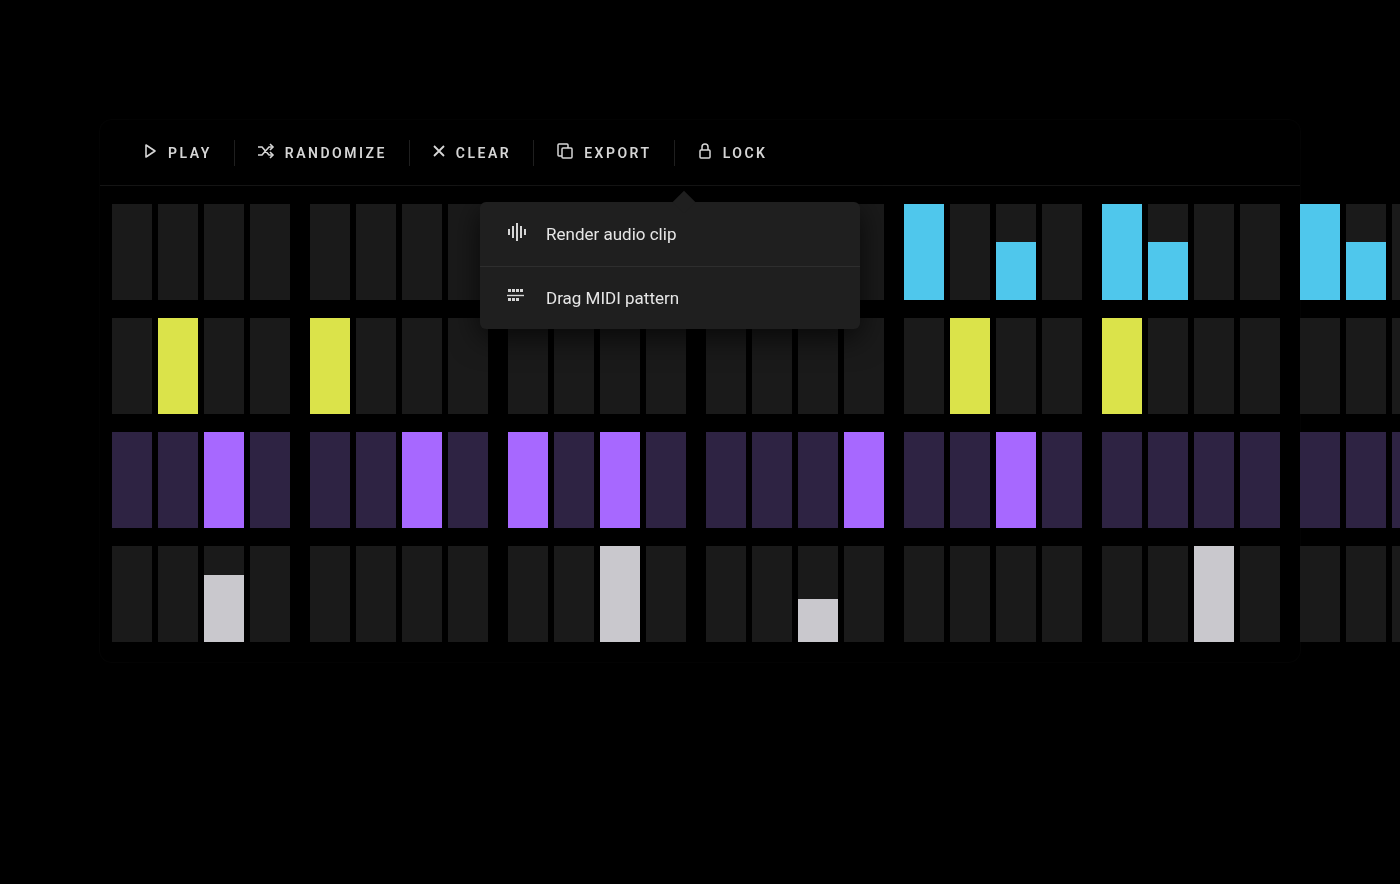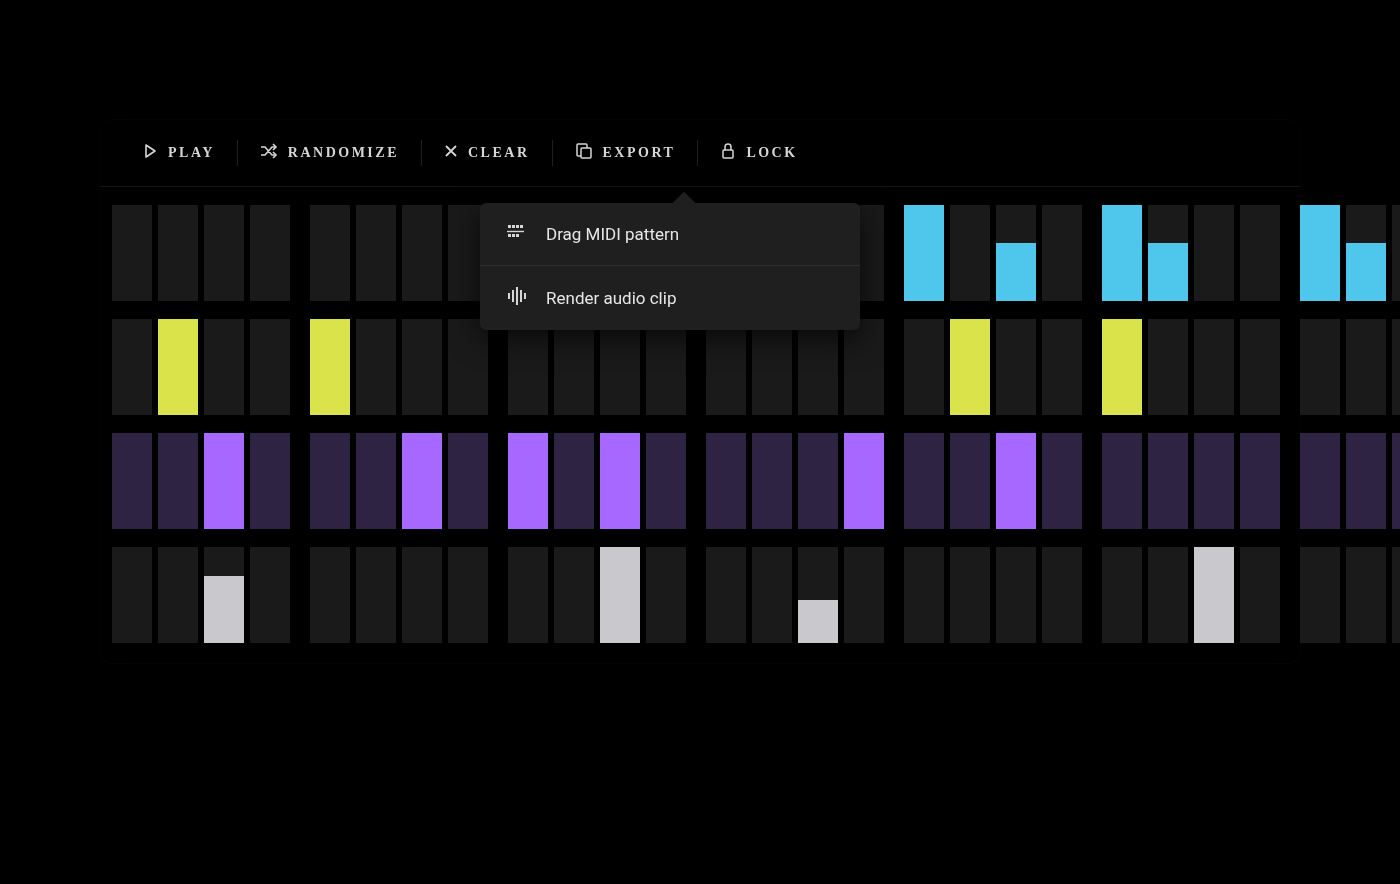--- a/index.html
+++ b/index.html
@@ -20,21 +20,20 @@
     box-shadow: 0 0 60px 10px rgba(0,0,0,0.9), 0 0 0 1px rgba(255,255,255,0.03);
     overflow: visible;
     position: relative;
   }
   .toolbar {
     display: flex;
     align-items: center;
     padding: 18px 20px;
     gap: 0;
     border-bottom: 1px solid rgba(255,255,255,0.08);
-    font-family: Liberation Serif, serif;
   }
   .tbtn {
     display: flex;
     align-items: center;
     gap: 10px;
     color: #d6d6d6;
     font-size: 14px;
     font-weight: 600;
     letter-spacing: 2.5px;
     text-transform: uppercase;
@@ -170,47 +169,47 @@
         </svg>
       </span>
       <span>LOCK</span>
     </div>
 
   </div>
 
   <div class="grid">
 
     <div class="popover">
+      <div class="popitem">
+        <span>
+          <svg width="22" height="20" viewBox="0 0 22 20">
+            <line x1="3" y1="7" x2="3" y2="13" stroke="#d6d6d6" stroke-width="2"></line>
+            <line x1="7" y1="4" x2="7" y2="16" stroke="#d6d6d6" stroke-width="2"></line>
+            <line x1="11" y1="1" x2="11" y2="19" stroke="#d6d6d6" stroke-width="2"></line>
+            <line x1="15" y1="4" x2="15" y2="16" stroke="#d6d6d6" stroke-width="2"></line>
+            <line x1="19" y1="7" x2="19" y2="13" stroke="#d6d6d6" stroke-width="2"></line>
+          </svg>
+        </span>
+        <span>Render audio clip</span>
+      </div>
       <div class="popitem">
         <span>
           <svg width="22" height="18" viewBox="0 0 22 18">
             <rect x="2" y="2" width="3" height="3" fill="#d6d6d6"></rect>
             <rect x="6" y="2" width="3" height="3" fill="#d6d6d6"></rect>
             <rect x="10" y="2" width="3" height="3" fill="#d6d6d6"></rect>
             <rect x="14" y="2" width="3" height="3" fill="#d6d6d6"></rect>
             <line x1="1" y1="8.5" x2="18" y2="8.5" stroke="#d6d6d6" stroke-width="1.4"></line>
             <rect x="2" y="11" width="3" height="3" fill="#d6d6d6"></rect>
             <rect x="6" y="11" width="3" height="3" fill="#d6d6d6"></rect>
             <rect x="10" y="11" width="3" height="3" fill="#d6d6d6"></rect>
           </svg>
         </span>
         <span>Drag MIDI pattern</span>
       </div>
-      <div class="popitem">
-        <span>
-          <svg width="22" height="20" viewBox="0 0 22 20">
-            <line x1="3" y1="7" x2="3" y2="13" stroke="#d6d6d6" stroke-width="2"></line>
-            <line x1="7" y1="4" x2="7" y2="16" stroke="#d6d6d6" stroke-width="2"></line>
-            <line x1="11" y1="1" x2="11" y2="19" stroke="#d6d6d6" stroke-width="2"></line>
-            <line x1="15" y1="4" x2="15" y2="16" stroke="#d6d6d6" stroke-width="2"></line>
-            <line x1="19" y1="7" x2="19" y2="13" stroke="#d6d6d6" stroke-width="2"></line>
-          </svg>
-        </span>
-        <span>Render audio clip</span>
-      </div>
     </div>
 
   <div class="track">
         <div class="group">
           <div class="step"></div>
           <div class="step"></div>
           <div class="step"></div>
           <div class="step"></div>
         </div>
         <div class="group">

